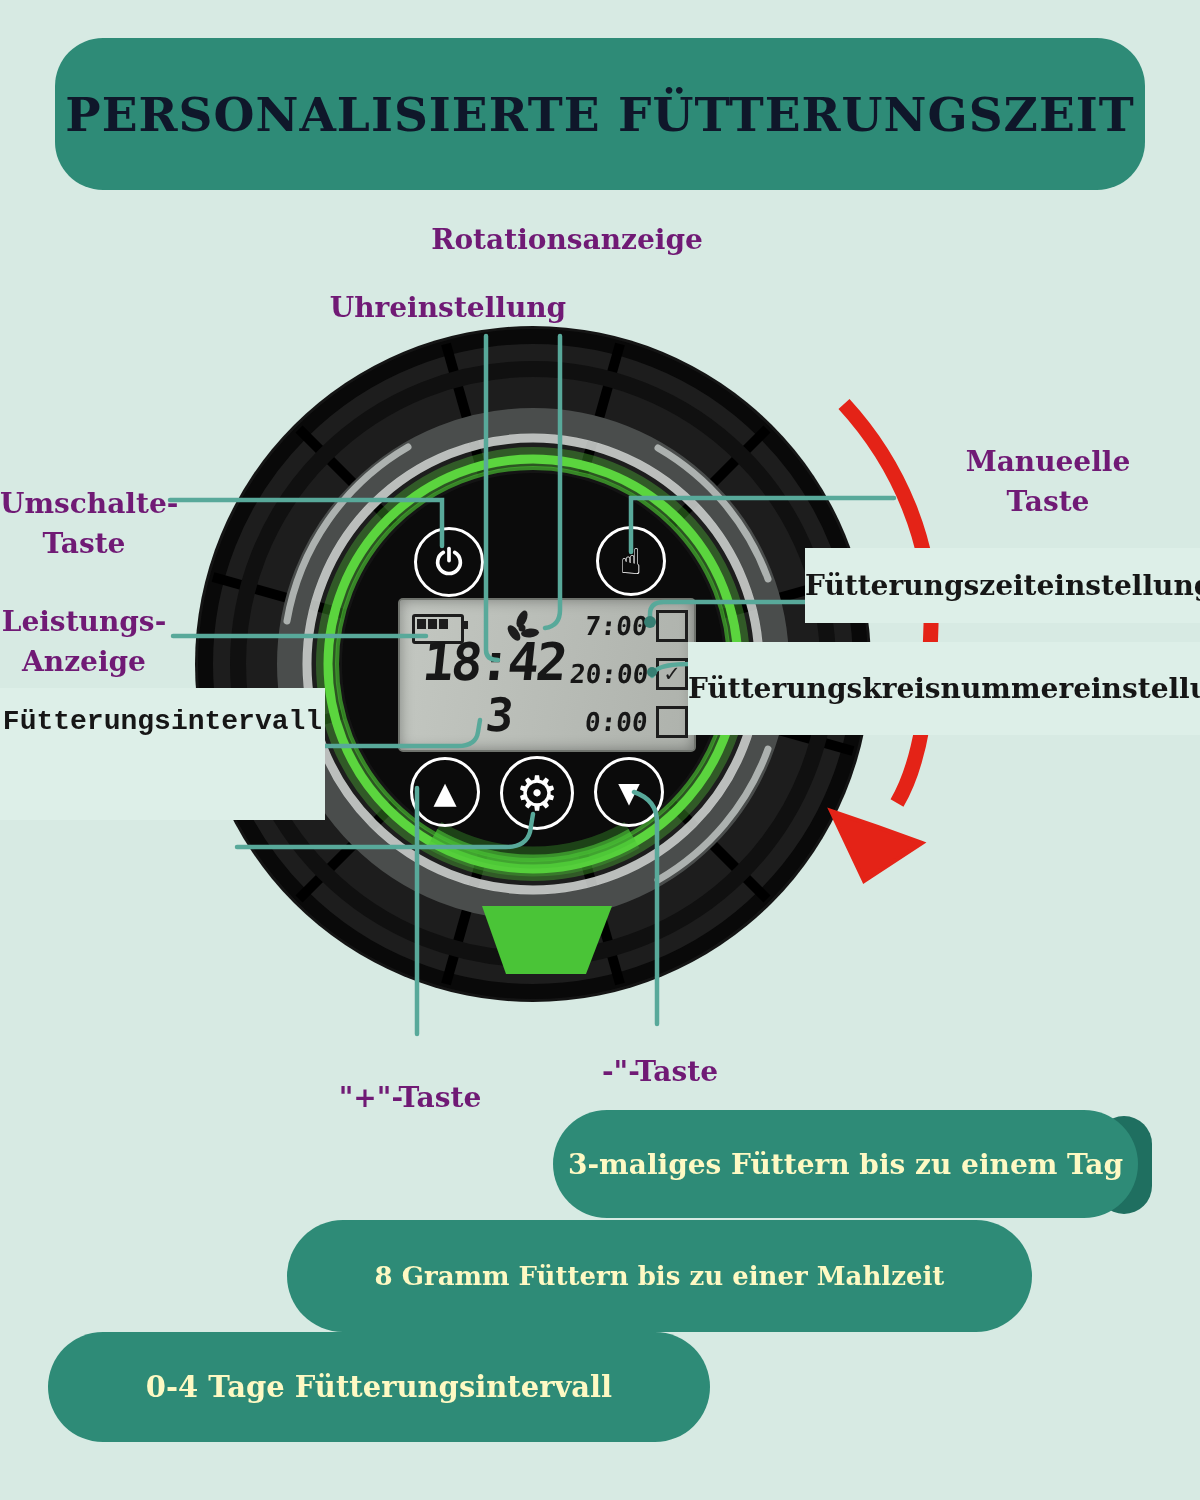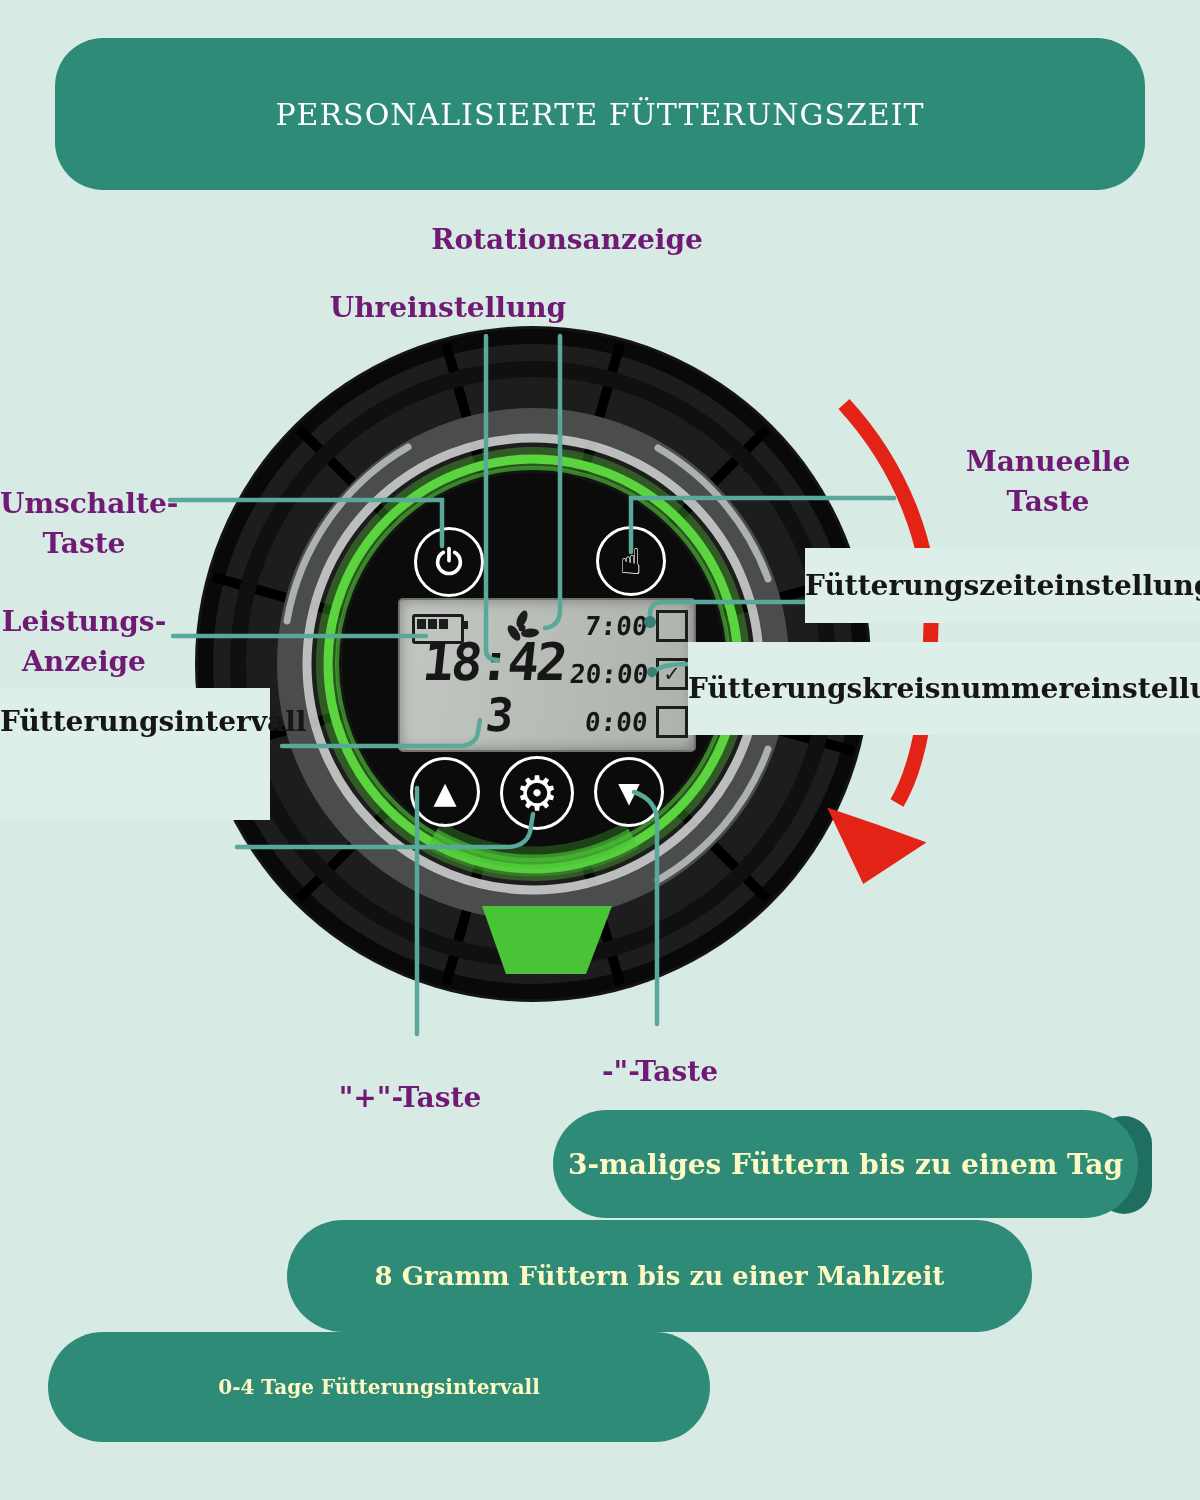--- a/index.html
+++ b/index.html
@@ -11,21 +11,21 @@
   #device-layer{position:absolute;left:0;top:0;z-index:1;}
   #overlay-layer{position:absolute;left:0;top:0;z-index:3;pointer-events:none;}
 
   
   .banner{
     position:absolute;left:55px;top:38px;width:1090px;height:152px;
     background:#2e8b77;border-radius:48px;z-index:5;
     display:flex;align-items:center;justify-content:center;
   }
   .banner-text{
-    color:#ffffff;font-size:30px;font-weight:normal;letter-spacing:1px;
+    color:#0f172a;font-size:47px;font-weight:bold;letter-spacing:1px;
   }
 
   
   .label{
     position:absolute;z-index:6;color:#701a75;font-weight:bold;
     font-size:28px;text-align:center;line-height:40px;
   }
 
   
   .mintbox{
@@ -210,35 +210,35 @@
 
   <div class="label" style="left:0;top:484px;width:168px;">
     <div>Umschalte-</div>
     <div>Taste</div>
   </div>
   <div class="label" style="left:0;top:602px;width:168px;">
     <div>Leistungs-</div>
     <div>Anzeige</div>
   </div>
 
-  <div class="mintbox" style="left:0;top:688px;width:270px;height:120px;padding-top:12px;
-       font-size:28px;line-height:43px;">
+  <div class="mintbox" style="left:0;top:688px;width:325px;height:120px;padding-top:12px;
+       font-size:28px;line-height:43px;font-family:Liberation Mono, monospace;">
     <div>Fütterungsintervall</div>
   </div>
 
 
   <div class="label" style="left:948px;top:442px;width:200px;">
     <div>Manueelle</div>
     <div>Taste</div>
   </div>
 
   <div class="mintbox" style="left:805px;top:548px;width:395px;height:75px;line-height:75px;font-size:28px;">Fütterungszeiteinstellung</div>
   <div class="mintbox" style="left:688px;top:642px;width:512px;height:93px;line-height:93px;font-size:28px;">Fütterungskreisnummereinstellung</div>
 
   <div class="label" style="left:310px;top:1078px;width:200px;">"+"-Taste</div>
   <div class="label" style="left:560px;top:1052px;width:200px;">-"-Taste</div>
 
   <div class="pill-fold" style="left:1096px;top:1116px;width:56px;height:98px;"></div>
   <div class="pill" style="left:553px;top:1110px;width:585px;height:108px;border-radius:54px;font-size:28px;">3-maliges Füttern bis zu einem Tag</div>
   <div class="pill" style="left:287px;top:1220px;width:745px;height:112px;border-radius:56px;font-size:26px;">8 Gramm Füttern bis zu einer Mahlzeit</div>
-  <div class="pill" style="left:48px;top:1332px;width:662px;height:110px;border-radius:55px;font-size:20px;">0-4 Tage Fütterungsintervall</div>
+  <div class="pill" style="left:48px;top:1332px;width:662px;height:110px;border-radius:55px;font-size:29px;">0-4 Tage Fütterungsintervall</div>
 
 </div>
 
 </body></html>

